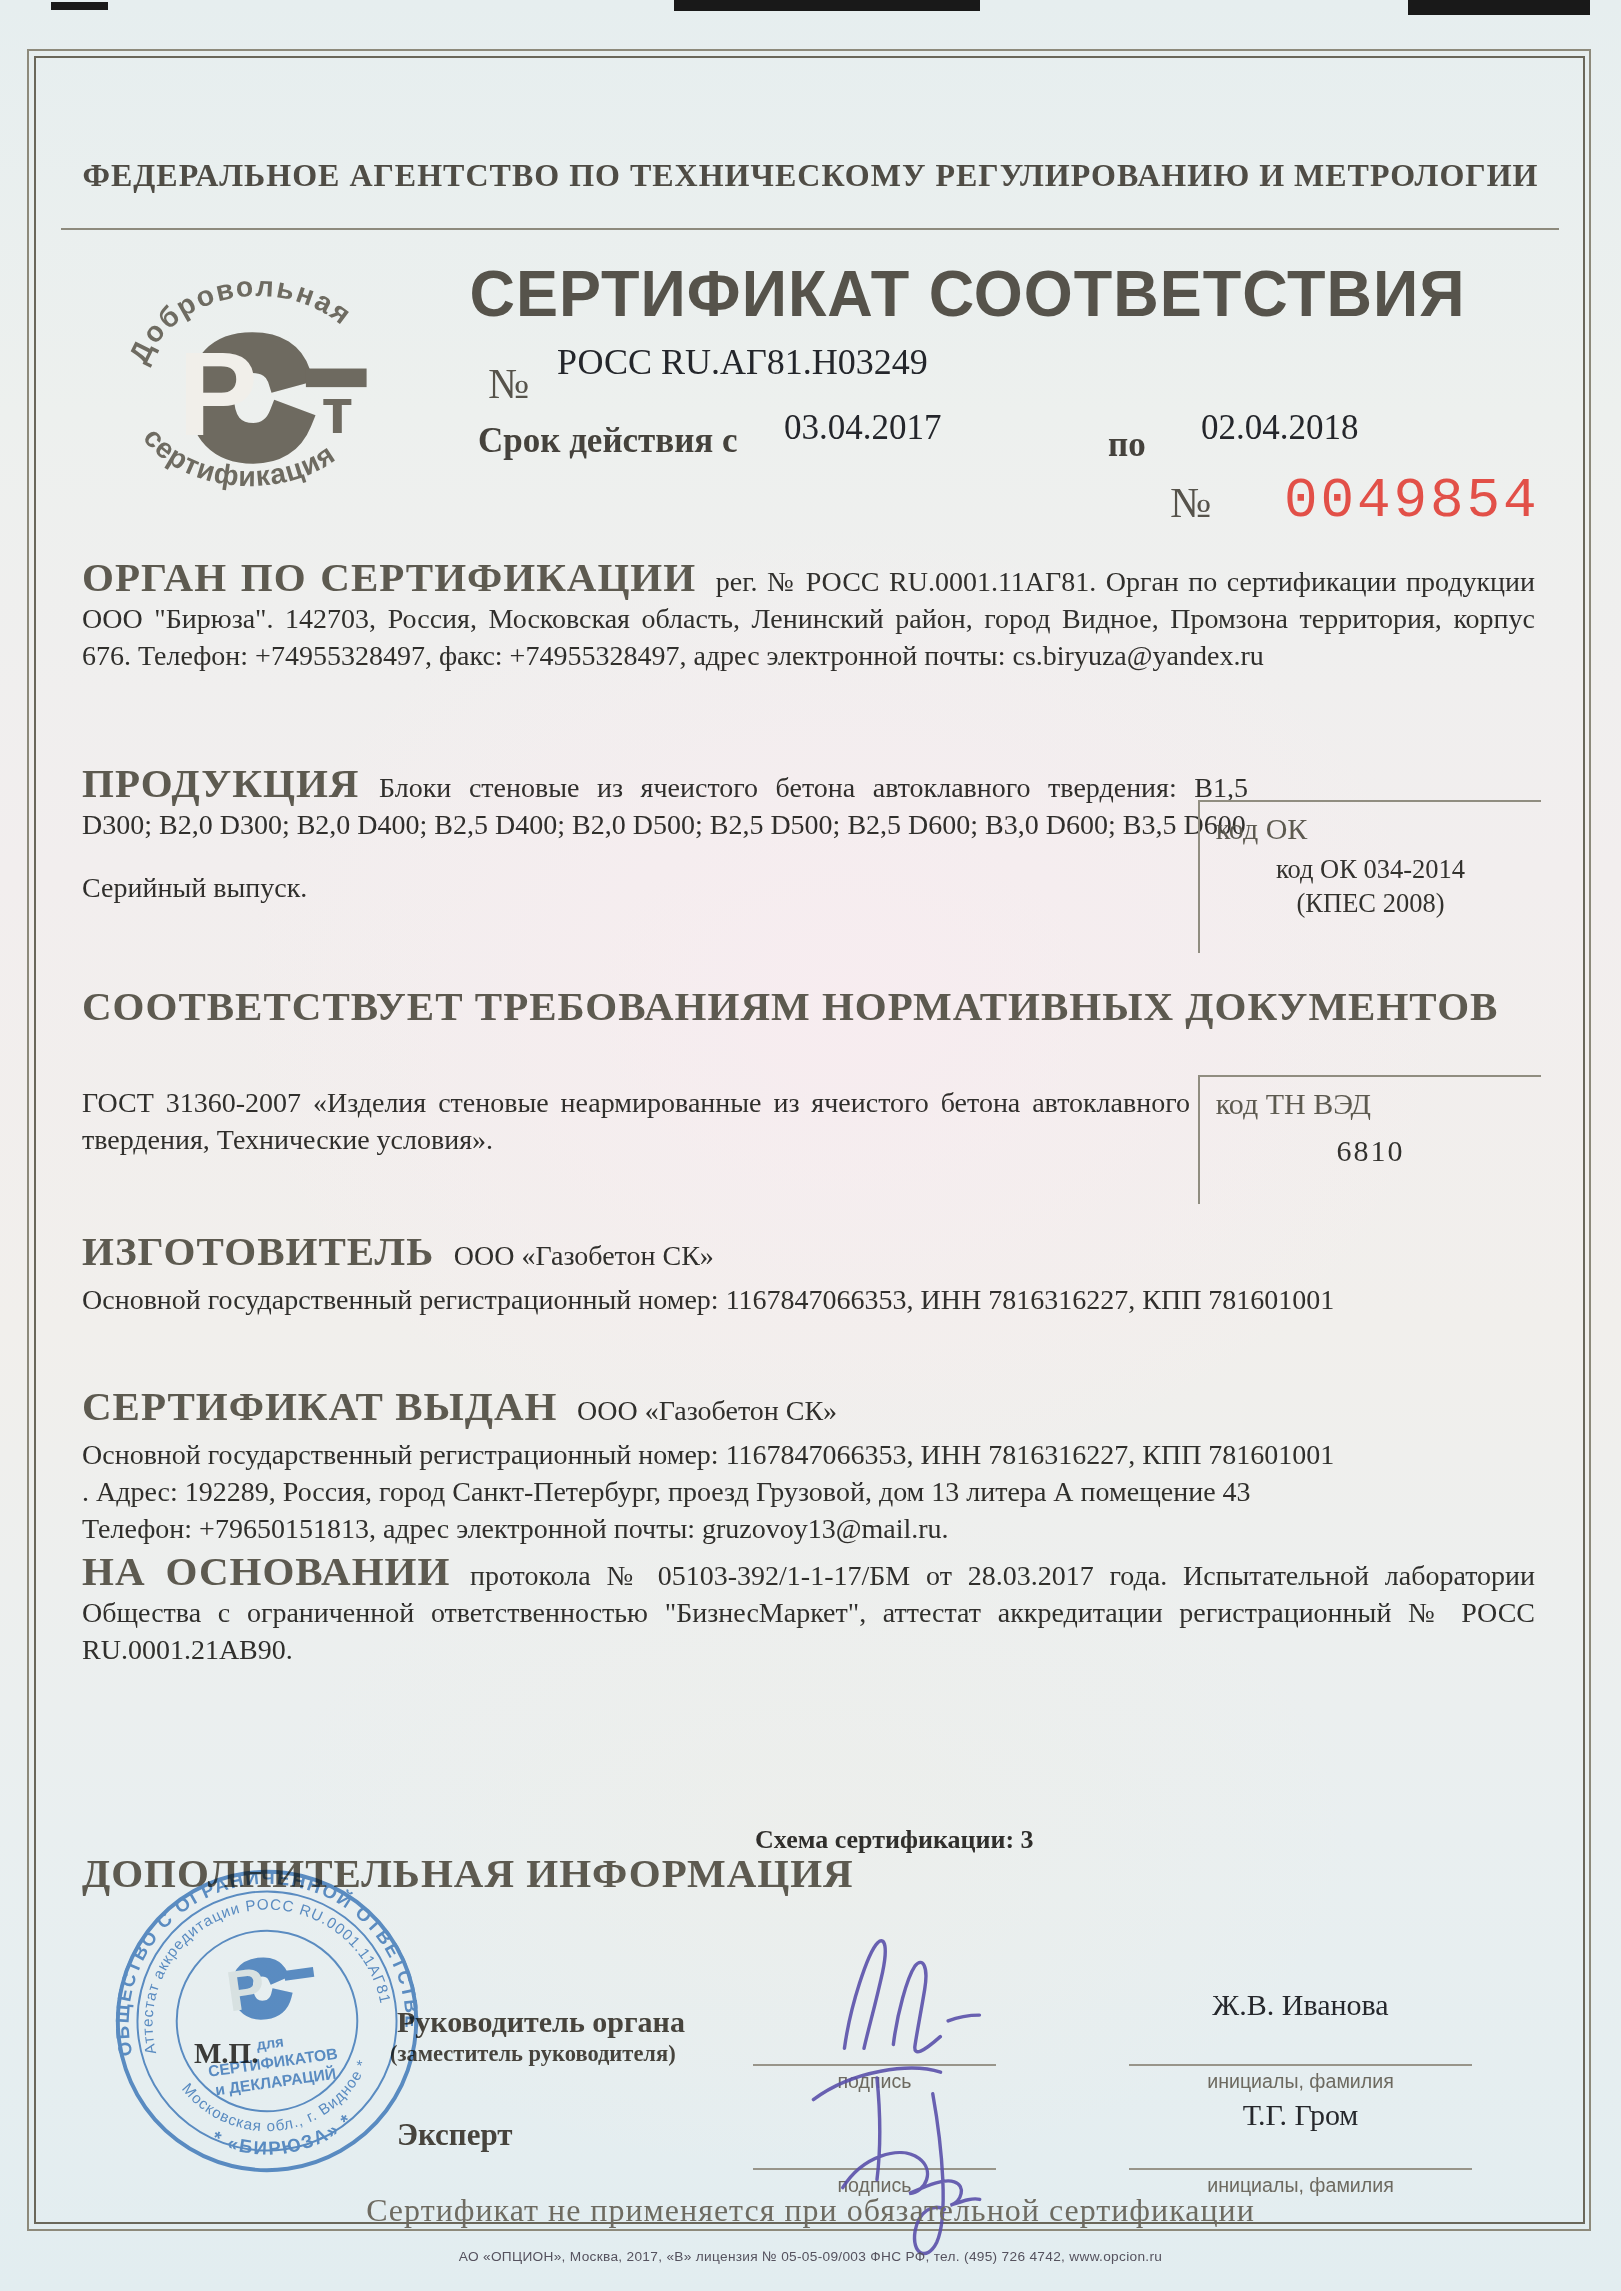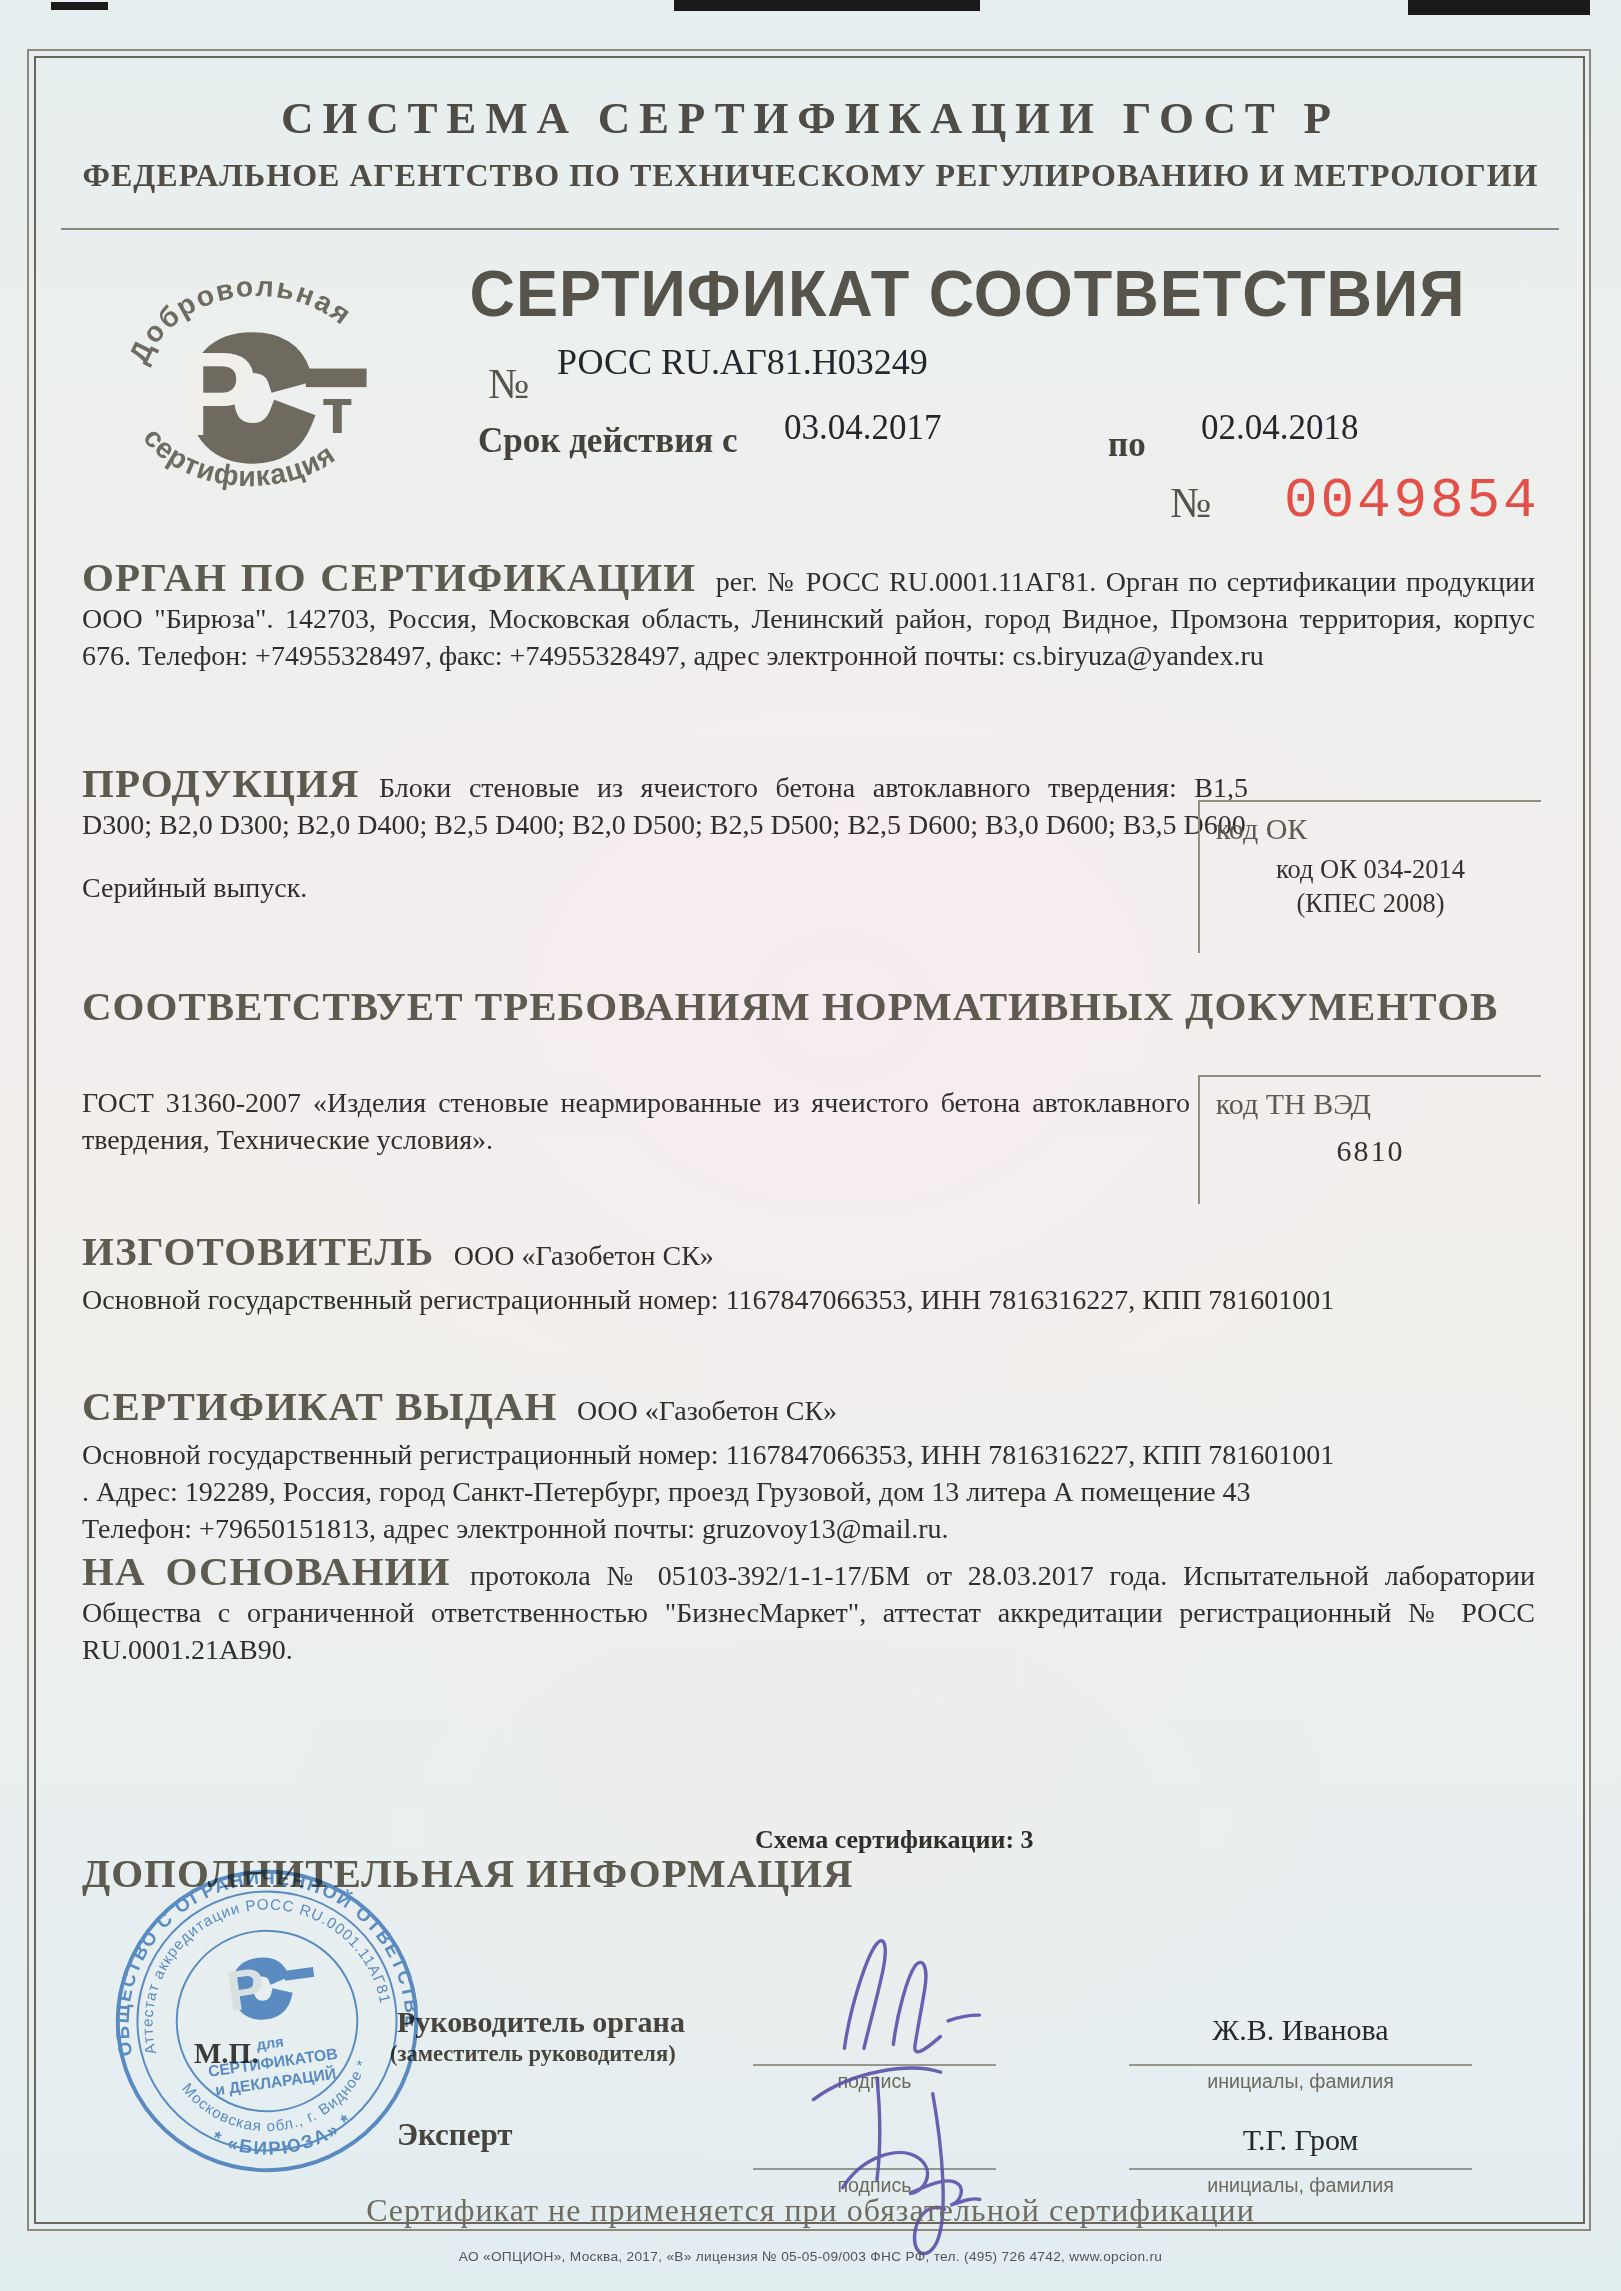--- a/index.html
+++ b/index.html
@@ -30,38 +30,37 @@
   .sec .lbl{padding-right:19.6px;line-height:1;}
   .plain{text-align:left;}
   .codebox{position:absolute;left:1198px;width:341px;border-top:2px solid #908d80;border-left:2px solid #908d80;
     font-size:26.5px;color:#33322e;}
   .codebox .cb-lbl{display:block;padding:9.8px 0 3.9px 15.7px;font-size:30px;color:#5d5a50;}
   .codebox .cb-line{display:block;text-align:center;padding-top:3.9px;}
   .codebox .cb-val{display:block;text-align:center;padding-top:9.8px;font-size:30px;letter-spacing:2px;}
   .sigrole{font-size:30px;font-weight:bold;color:#47443d;}
   .sigline{position:absolute;height:0;border-top:2px solid #98958a;}
   .caption{position:absolute;font-family:"Liberation Sans",sans-serif;font-size:19.6px;color:#6d6a60;text-align:center;}
-  .signame{position:absolute;font-size:30px;color:#26282c;text-align:center;margin-top:25px;}
+  .signame{position:absolute;font-size:30px;color:#26282c;text-align:center;}
   .note{top:2192px;font-size:32px;color:#6e6b61;letter-spacing:1px;}
   .footer{top:2249px;font-family:"Liberation Sans",sans-serif;font-size:13.7px;color:#55525e;letter-spacing:0.3px;}
   svg text{font-family:"Liberation Sans",sans-serif;}
   .stamp{mix-blend-mode:multiply;opacity:.88;}
 </style>
 </head>
 <body>
 
 <div class="page">
 
   <div class="artifact" style="left:51px;top:2px;width:57px;height:7.8px;"></div>
   <div class="artifact" style="left:674px;top:0;width:306px;height:10.8px;"></div>
   <div class="artifact" style="left:1408px;top:0;width:182px;height:14.7px;"></div>
 
   <div class="frame"></div>
 
-  <div class="abs ctr hdr1">СИСТЕМА СЕРТИФИКАЦИИ ГОСТ Р</div>
   <div class="abs ctr hdr2">ФЕДЕРАЛЬНОЕ АГЕНТСТВО ПО ТЕХНИЧЕСКОМУ РЕГУЛИРОВАНИЮ И МЕТРОЛОГИИ</div>
   <div class="abs hrule"></div>
 
   <svg class="abs" style="left:116px;top:241px;" width="278" height="304" viewBox="0 0 284 310">
     <defs>
       <path id="logoTop" d="M 28 138 A 118 96 0 0 1 252 112"></path>
       <path id="logoBot" d="M 24 196 A 122 88 0 0 0 256 180"></path>
     </defs>
     <text font-size="29" font-weight="bold" fill="#6e6b61" letter-spacing="2">
       <textPath href="#logoTop" startOffset="4%">Добровольная</textPath>

